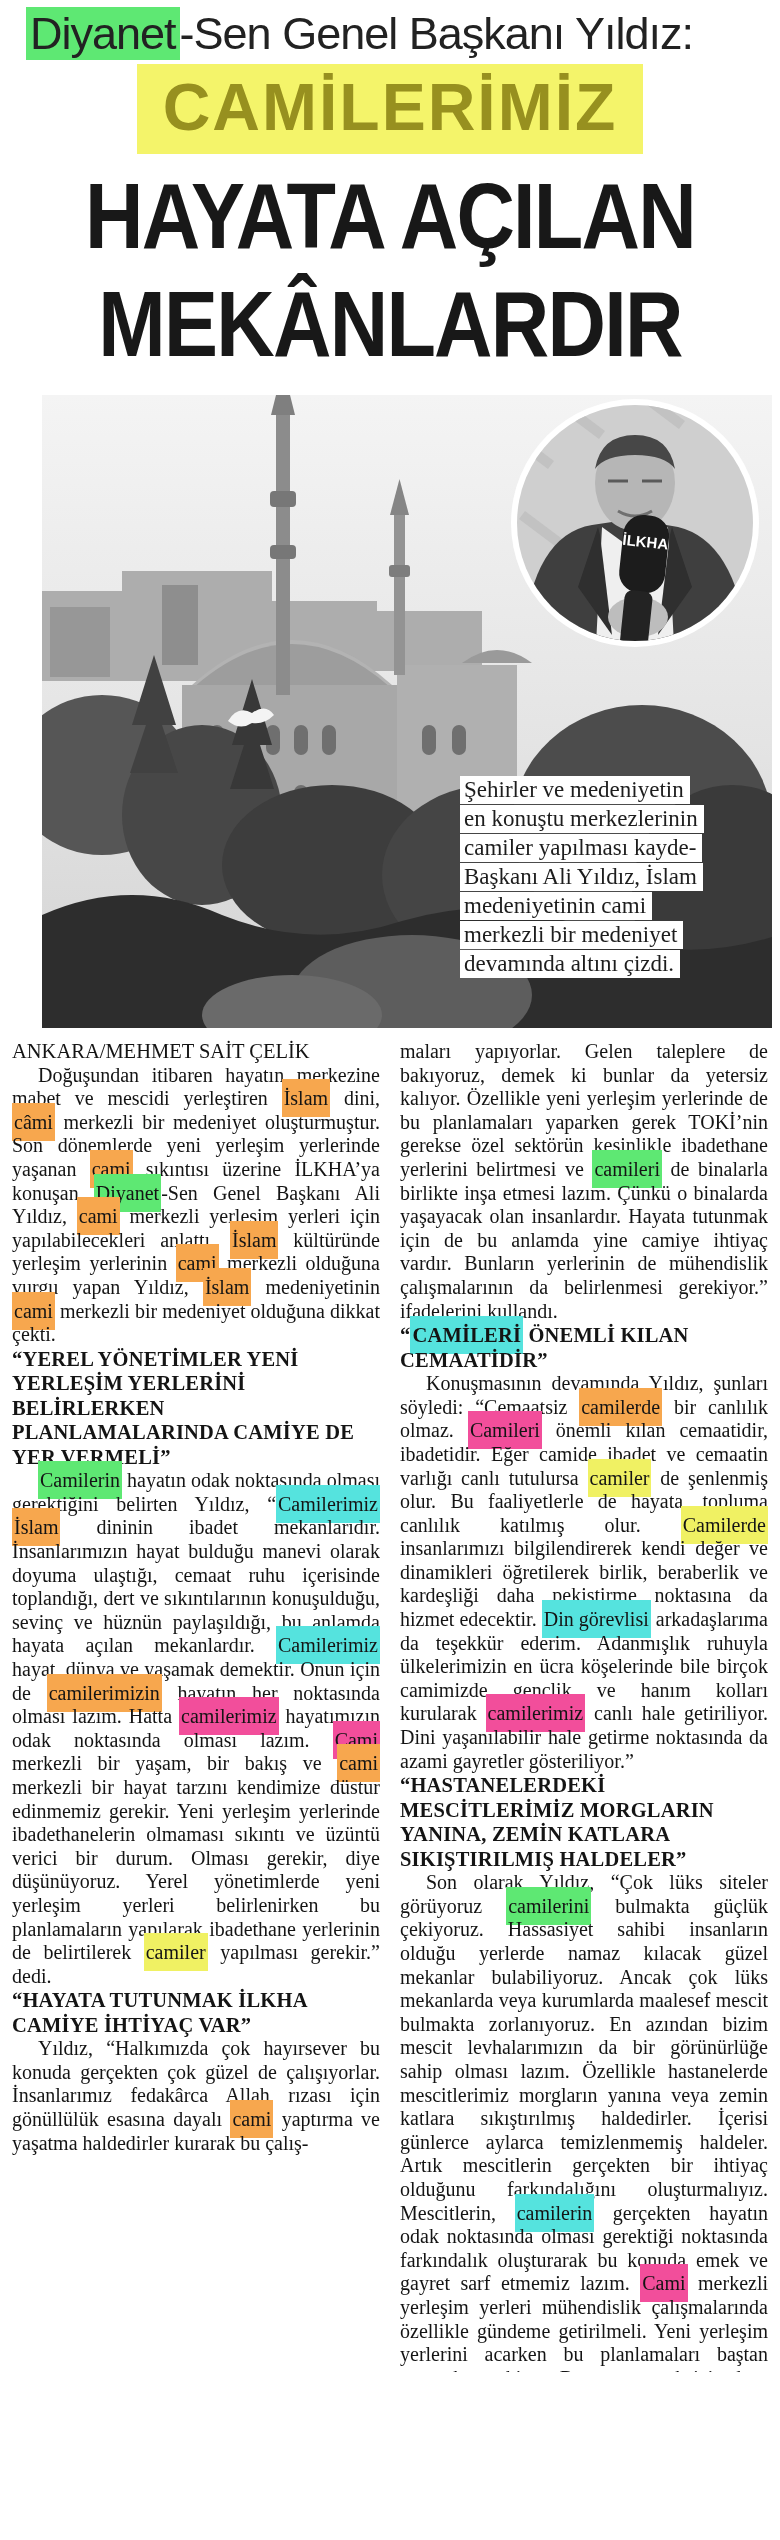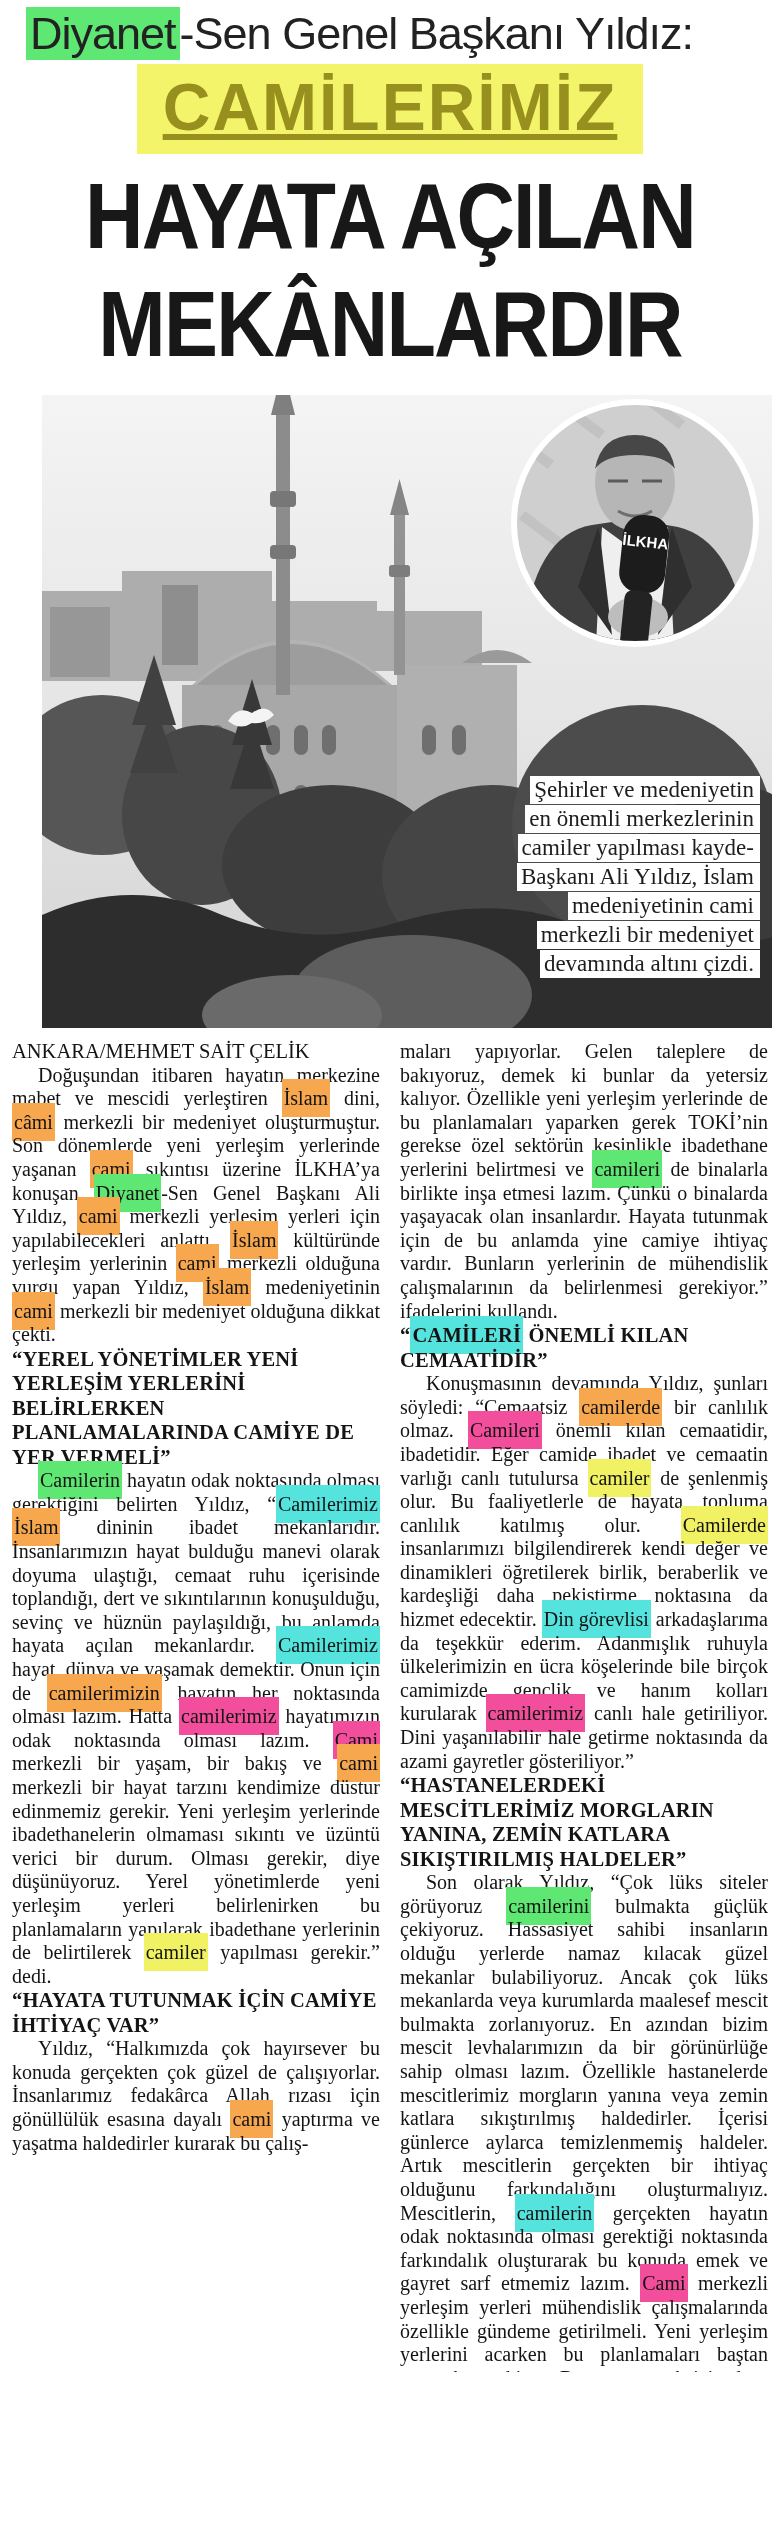--- a/index.html
+++ b/index.html
@@ -20,21 +20,21 @@
           font-size:92px;line-height:100px;letter-spacing:-2px;
           transform:scaleX(0.88);transform-origin:50% 50%;white-space:nowrap;}
   .sub1{top:166px;}
   .sub2{top:274px;}
 
   
   .photo{position:absolute;top:395px;left:42px;width:730px;height:633px;overflow:hidden;}
   .photo svg{display:block;}
   .photo-caption{position:absolute;left:418px;top:380px;width:300px;
           font-size:23px;line-height:29px;color:#1d1d1d;}
-  .cap-line{white-space:nowrap;text-align:right;}
+  .cap-line{white-space:nowrap;}
   .cap-line span{background:#ffffff;padding:1px 6px 2px 4px;}
 
   
   .columns{position:absolute;top:1040px;left:0;width:780px;display:flex;gap:20px;
            padding:0 12px;box-sizing:border-box;}
   .col{width:50%;font-size:20px;line-height:23.6px;text-align:justify;color:#141414;}
   .col p,.col h3{margin:0;}
   .para.indent{text-indent:26px;}
   .heading{font-size:20.5px;line-height:24.5px;font-weight:700;text-align:left;
            margin:2px 0 1px;letter-spacing:0.2px;}
@@ -42,21 +42,21 @@
   .hl{padding:8px 2px;}
 </style>
 </head>
 <body>
 
 <div class="page">
 
   <div class="kicker"><span class="hl" style="background: rgb(94, 232, 115);">Diyanet</span><span>-Sen Genel Başkanı Yıldız:</span></div>
 
   <div class="headline-main-wrap">
-    <span class="headline-main" style="background: rgb(244, 244, 106); color: rgb(151, 144, 31); text-decoration: underline;">CAMİLERİMİZ</span>
+    <span class="headline-main" style="background: rgb(244, 244, 106); color: rgb(151, 144, 31);">CAMİLERİMİZ</span>
   </div>
   <div class="headline-sub sub1">HAYATA AÇILAN</div>
   <div class="headline-sub sub2">MEKÂNLARDIR</div>
 
   <div class="photo">
     <svg width="730" height="633" viewBox="0 0 730 633">
       <defs>
         <linearGradient id="sky" x1="0" y1="0" x2="0" y2="1">
           <stop offset="0" stop-color="#f4f4f4"></stop>
           <stop offset="0.55" stop-color="#e4e4e4"></stop>
@@ -153,36 +153,36 @@
             <rect x="578" y="120" width="46" height="78" rx="20" fill="#1c1c1c"></rect>
             <rect x="586" y="196" width="28" height="60" rx="8" fill="#232323"></rect>
             <text x="601" y="152" text-anchor="middle" font-family="Liberation Sans, sans-serif" font-size="15" font-weight="700" fill="#ffffff">İLKHA</text>
           </g>
         </g>
       </g>
     </svg>
 
     <div class="photo-caption">
         <div class="cap-line"><span>Şehirler ve medeniyetin</span></div>
-        <div class="cap-line"><span>en önemli merkezlerinin</span></div>
+        <div class="cap-line"><span>en konuştu merkezlerinin</span></div>
         <div class="cap-line"><span>camiler yapılması kayde-</span></div>
         <div class="cap-line"><span>Başkanı Ali Yıldız, İslam</span></div>
         <div class="cap-line"><span>medeniyetinin cami</span></div>
         <div class="cap-line"><span>merkezli bir medeniyet</span></div>
         <div class="cap-line"><span>devamında altını çizdi.</span></div>
       </div>
   </div>
 
   <div class="columns">
     <div class="col">
         <p class="byline"><span>ANKARA/MEHMET SAİT ÇELİK</span></p>
         <p class="para indent"><span>Doğuşundan itibaren hayatın merkezine mabet ve mescidi yerleştiren </span><span class="hl" style="background: rgb(247, 167, 78);">İslam</span><span> dini, </span><span class="hl" style="background: rgb(247, 167, 78);">câmi</span><span> merkezli bir medeniyet oluşturmuştur. Son dönemlerde yeni yerleşim yerlerinde yaşanan </span><span class="hl" style="background: rgb(247, 167, 78);">cami</span><span> sıkıntısı üzerine İLKHA’ya konuşan </span><span class="hl" style="background: rgb(94, 232, 115);">Diyanet</span><span>-Sen Genel Başkanı Ali Yıldız, </span><span class="hl" style="background: rgb(247, 167, 78);">cami</span><span> merkezli yerleşim yerleri için yapılabilecekleri anlattı. </span><span class="hl" style="background: rgb(247, 167, 78);">İslam</span><span> kültüründe yerleşim yerlerinin </span><span class="hl" style="background: rgb(247, 167, 78);">cami</span><span> merkezli olduğuna vurgu yapan Yıldız, </span><span class="hl" style="background: rgb(247, 167, 78);">İslam</span><span> medeniyetinin </span><span class="hl" style="background: rgb(247, 167, 78);">cami</span><span> merkezli bir medeniyet olduğuna dikkat çekti.</span></p>
         <h3 class="heading"><span>“YEREL YÖNETİMLER YENİ YERLEŞİM YERLERİNİ BELİRLERKEN PLANLAMALARINDA CAMİYE DE YER VERMELİ”</span></h3>
         <p class="para indent"><span class="hl" style="background: rgb(94, 232, 115);">Camilerin</span><span> hayatın odak noktasında olması gerektiğini belirten Yıldız, “</span><span class="hl" style="background: rgb(85, 227, 222);">Camilerimiz</span><span> </span><span class="hl" style="background: rgb(247, 167, 78);">İslam</span><span> dininin ibadet mekanlarıdır. İnsanlarımızın hayat bulduğu manevi olarak doyuma ulaştığı, cemaat ruhu içerisinde toplandığı, dert ve sıkıntılarının konuşulduğu, sevinç ve hüznün paylaşıldığı, bu anlamda hayata açılan mekanlardır. </span><span class="hl" style="background: rgb(85, 227, 222);">Camilerimiz</span><span> hayat, dünya ve yaşamak demektir. Onun için de </span><span class="hl" style="background: rgb(247, 167, 78);">camilerimizin</span><span> hayatın her noktasında olması lazım. Hatta </span><span class="hl" style="background: rgb(242, 78, 155);">camilerimiz</span><span> hayatımızın odak noktasında olması lazım. </span><span class="hl" style="background: rgb(242, 78, 155);">Cami</span><span> merkezli bir yaşam, bir bakış ve </span><span class="hl" style="background: rgb(247, 167, 78);">cami</span><span> merkezli bir hayat tarzını kendimize düstur edinmemiz gerekir. Yeni yerleşim yerlerinde ibadethanelerin olmaması sıkıntı ve üzüntü verici bir durum. Olması gerekir, diye düşünüyoruz. Yerel yönetimlerde yeni yerleşim yerleri belirlenirken bu planlamaların yapılarak ibadethane yerlerinin de belirtilerek </span><span class="hl" style="background: rgb(240, 241, 99);">camiler</span><span> yapılması gerekir.” dedi.</span></p>
-        <h3 class="heading"><span>“HAYATA TUTUNMAK İÇİN CAMİYE İHTİYAÇ VAR”</span></h3>
+        <h3 class="heading"><span>“HAYATA TUTUNMAK İLKHA CAMİYE İHTİYAÇ VAR”</span></h3>
         <p class="para indent"><span>Yıldız, “Halkımızda çok hayırsever bu konuda gerçekten çok güzel de çalışıyorlar. İnsanlarımız fedakârca Allah rızası için gönüllülük esasına dayalı </span><span class="hl" style="background: rgb(247, 167, 78);">cami</span><span> yaptırma ve yaşatma haldedirler kurarak bu çalış-</span></p>
       </div>
     <div class="col">
         <p class="para"><span>maları yapıyorlar. Gelen taleplere de bakıyoruz, demek ki bunlar da yetersiz kalıyor. Özellikle yeni yerleşim yerlerinde de bu planlamaları yaparken gerek TOKİ’nin gerekse özel sektörün kesinlikle ibadethane yerlerini belirtmesi ve </span><span class="hl" style="background: rgb(94, 232, 115);">camileri</span><span> de binalarla birlikte inşa etmesi lazım. Çünkü o binalarda yaşayacak olan insanlardır. Hayata tutunmak için de bu anlamda yine camiye ihtiyaç vardır. Bunların yerlerinin de mühendislik çalışmalarının da belirlenmesi gerekiyor.” ifadelerini kullandı.</span></p>
         <h3 class="heading"><span>“</span><span class="hl" style="background: rgb(85, 227, 222); margin-top: 8px;">CAMİLERİ</span><span> ÖNEMLİ KILAN CEMAATİDİR”</span></h3>
         <p class="para indent"><span>Konuşmasının devamında Yıldız, şunları söyledi: “Cemaatsiz </span><span class="hl" style="background: rgb(247, 167, 78);">camilerde</span><span> bir canlılık olmaz. </span><span class="hl" style="background: rgb(242, 78, 155);">Camileri</span><span> önemli kılan cemaatidir, ibadetidir. Eğer camide ibadet ve cemaatin varlığı canlı tutulursa </span><span class="hl" style="background: rgb(240, 241, 99);">camiler</span><span> de şenlenmiş olur. Bu faaliyetlerle de hayata, topluma canlılık katılmış olur. </span><span class="hl" style="background: rgb(240, 241, 99);">Camilerde</span><span> insanlarımızı bilgilendirerek kendi değer ve dinamikleri öğretilerek birlik, beraberlik ve kardeşliği daha pekiştirme noktasına da hizmet edecektir. </span><span class="hl" style="background: rgb(85, 227, 222);">Din görevlisi</span><span> arkadaşlarıma da teşekkür ederim. Adanmışlık ruhuyla ülkelerimizin en ücra köşelerinde bile birçok camimizde gençlik ve hanım kolları kurularak </span><span class="hl" style="background: rgb(242, 78, 155);">camilerimiz</span><span> canlı hale getiriliyor. Dini yaşanılabilir hale getirme noktasında da azami gayretler gösteriliyor.”</span></p>
         <h3 class="heading"><span>“HASTANELERDEKİ MESCİTLERİMİZ MORGLARIN YANINA, ZEMİN KATLARA SIKIŞTIRILMIŞ HALDELER”</span></h3>
         <p class="para indent"><span>Son olarak Yıldız, “Çok lüks siteler görüyoruz </span><span class="hl" style="background: rgb(94, 232, 115);">camilerini</span><span> bulmakta güçlük çekiyoruz. Hassasiyet sahibi insanların olduğu yerlerde namaz kılacak güzel mekanlar bulabiliyoruz. Ancak çok lüks mekanlarda veya kurumlarda maalesef mescit bulmakta zorlanıyoruz. En azından bizim mescit levhalarımızın da bir görünürlüğe sahip olması lazım. Özellikle hastanelerde mescitlerimiz morgların yanına veya zemin katlara sıkıştırılmış haldedirler. İçerisi günlerce aylarca temizlenmemiş haldeler. Artık mescitlerin gerçekten bir ihtiyaç olduğunu farkındalığını oluşturmalıyız. Mescitlerin, </span><span class="hl" style="background: rgb(85, 227, 222);">camilerin</span><span> gerçekten hayatın odak noktasında olması gerektiği noktasında farkındalık oluşturarak bu konuda emek ve gayret sarf etmemiz lazım. </span><span class="hl" style="background: rgb(242, 78, 155);">Cami</span><span> merkezli yerleşim yerleri mühendislik çalışmalarında özellikle gündeme getirilmeli. Yeni yerleşim yerlerini acarken bu planlamaları baştan yapmak gerekiyor. Baştan yapmak için de o mühendisin, mimarın veya müteahitin de o hassasiyetleri taşıması gerekiyor. Mescitlerimizi canlı hale getirmek için önce insanları dini yönden yetiştirmeli, kaliteli ve nitelikli hale getirmeliyiz. Bu hassasiyetlerle birlikte inşallah bunlar da çözülecektir diye umut ediyorum.” şeklinde konuştu. (İLKHA)</span></p>
       </div>
   </div>

